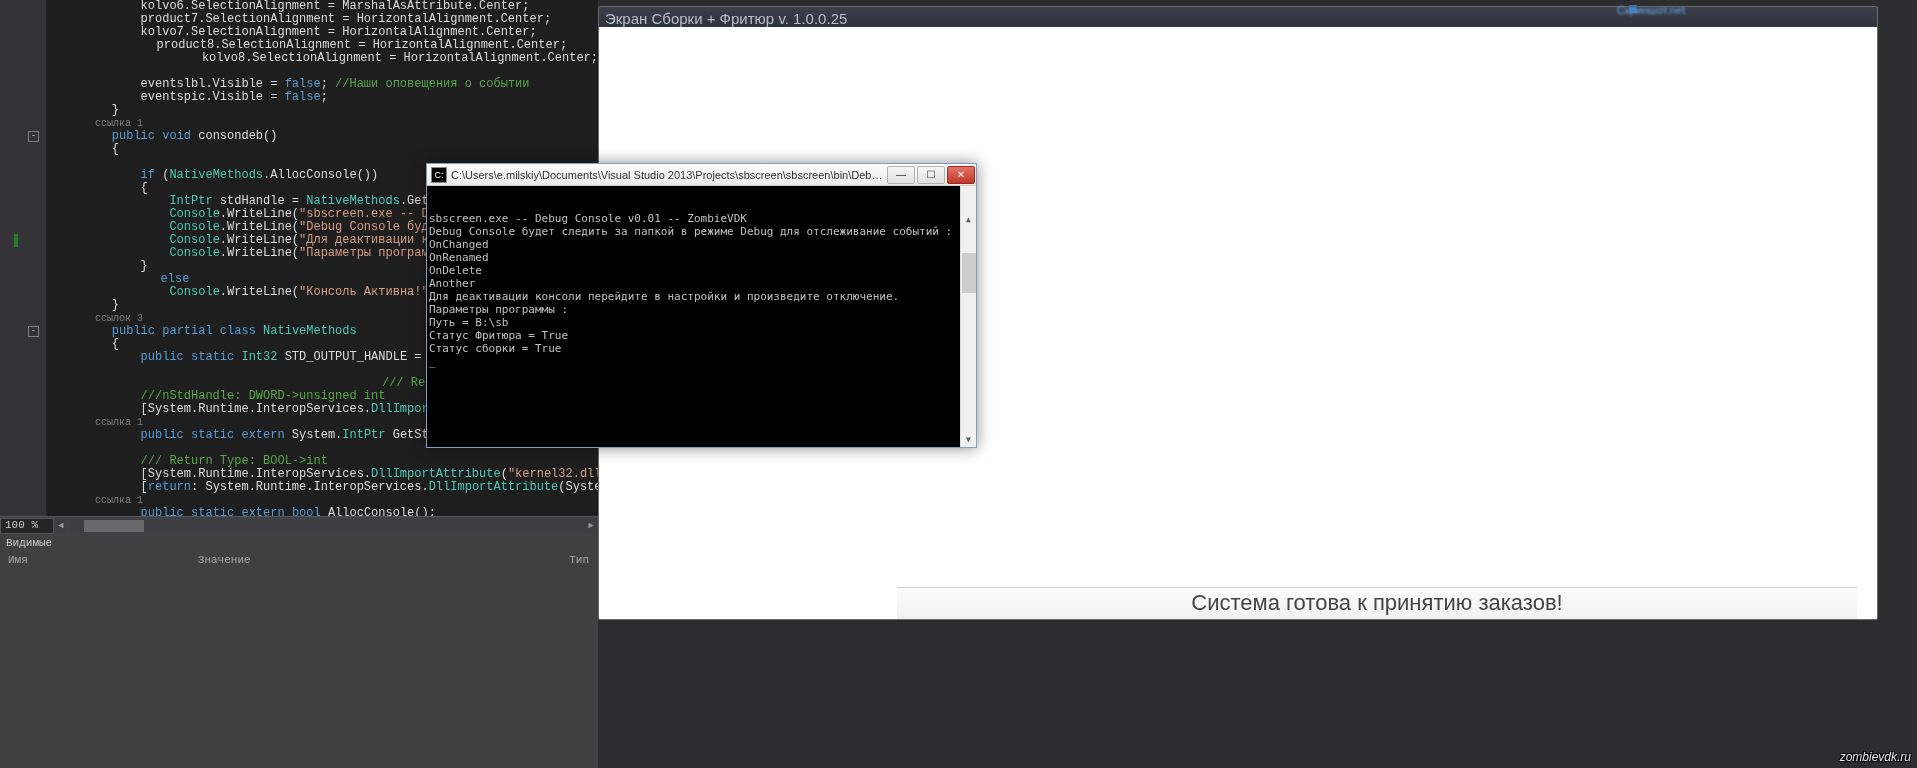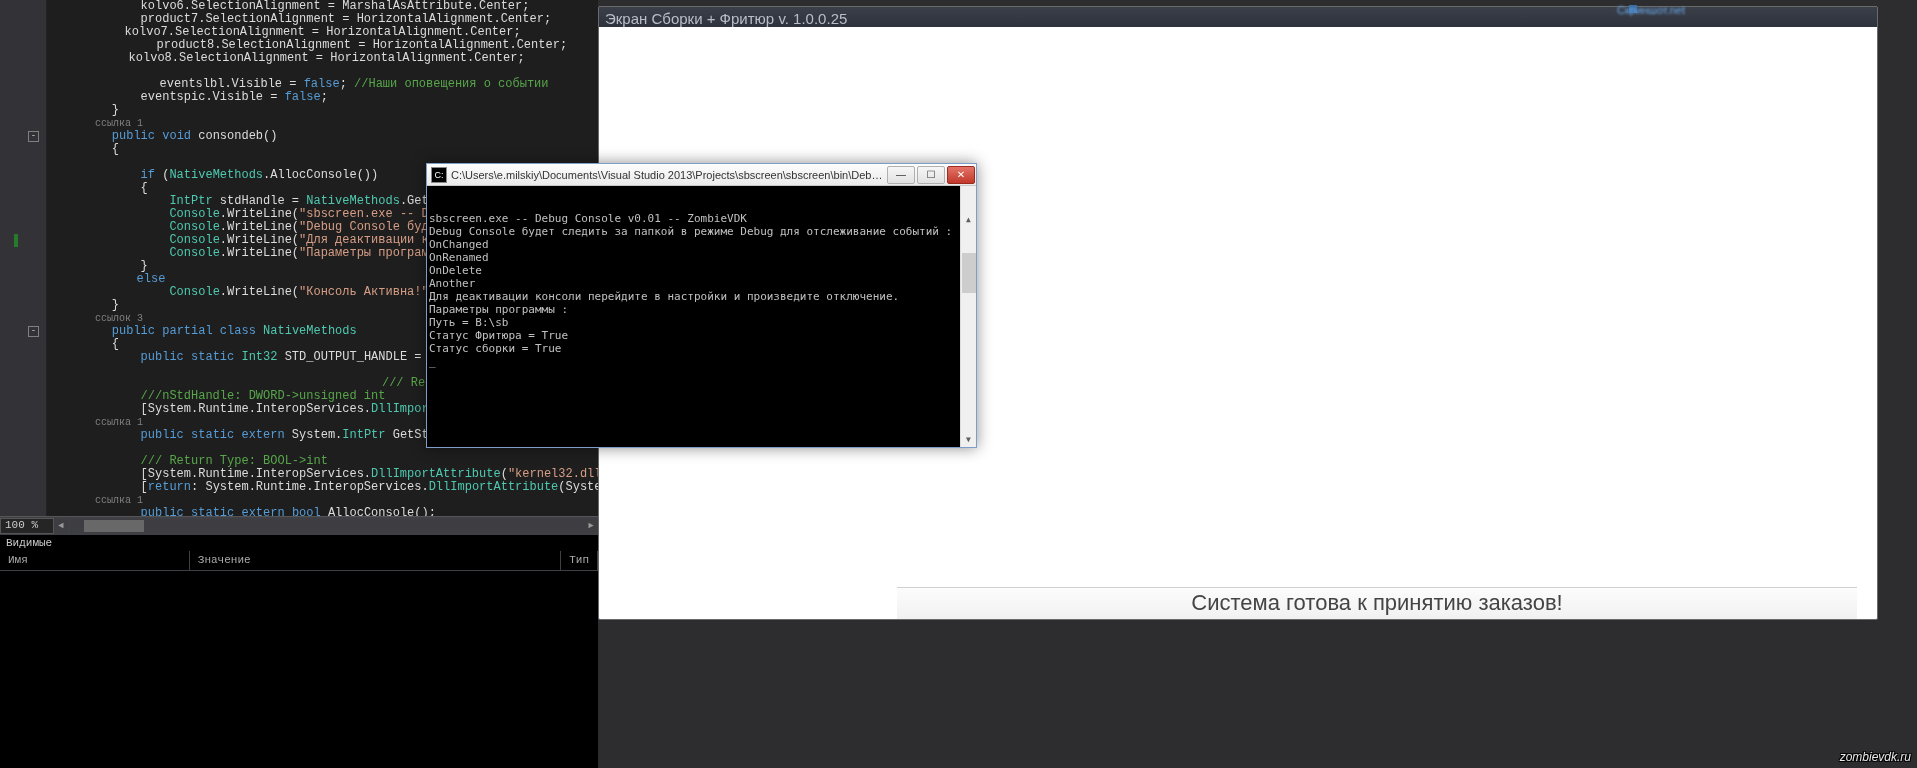--- a/index.html
+++ b/index.html
@@ -40,21 +40,21 @@
   background:#3f3f46; border-top:1px solid #555; display:flex; align-items:center;
   font-size:11px; color:#ccc;
 }
 .zoom-combo { width:54px; padding-left:4px; background:#252526; height:16px; border:1px solid #555; }
 .hscroll { flex:1; height:14px; background:#3e3e42; margin-left:2px; position:relative; }
 .hscroll-thumb { position:absolute; left:14px; width:60px; height:12px; top:1px; background:#686868; }
 .hscroll-arrow { width:14px; height:14px; background:#3e3e42; color:#999; text-align:center; font-size:9px; line-height:14px; }
 
 .locals-panel {
   position:absolute; left:0; top:534px; width:598px; bottom:0;
-  background:#000000; border-top:1px solid #3f3f46;
+  background:#404040; border-top:1px solid #3f3f46;
 }
 .panel-tab { font-size:11px; color:#ccc; padding:2px 6px; }
 .locals-header { display:flex; height:20px; border-bottom:1px solid #3f3f46; font-size:11px; color:#aaa; }
 .locals-header > div { padding:3px 8px; border-right:1px solid #3f3f46; }
 .col-name { width:194px; }
 .col-value { width:380px; }
 .col-type { flex:1; }
 
 .app-window {
   position:absolute; left:598px; top:6px; width:1280px; height:614px;
@@ -123,40 +123,40 @@
 <div class="ide-pane">
   <div class="code-area">
     <div class="gutter">
         <div class="fold" style="top: 131px;">-</div>
         <div class="break-hint" style="top: 234px;"></div>
         <div class="fold" style="top: 326px;">-</div>
       </div>
     <div class="code-lines" id="code-lines">
         <div class="line" style="padding-left: 36px;">        kolvo6.SelectionAlignment = MarshalAsAttribute.Center;</div>
         <div class="line" style="padding-left: 36px;">        product7.SelectionAlignment = HorizontalAlignment.Center;</div>
-        <div class="line" style="padding-left: 20px;">        kolvo7.SelectionAlignment = HorizontalAlignment.Center;</div>
+        <div class="line" style="padding-left: 36px;">        kolvo7.SelectionAlignment = HorizontalAlignment.Center;</div>
         <div class="line" style="padding-left: 52px;">        product8.SelectionAlignment = HorizontalAlignment.Center;</div>
-        <div class="line" style="padding-left: 24px;">        kolvo8.SelectionAlignment = HorizontalAlignment.Center;</div>
-        <div class="line" style="padding-left: 36px;"></div>
-        <div class="line" style="padding-left: 55px;">        eventslbl.Visible = <span class="kw">false</span>; <span class="cmt">//Наши оповещения о событии</span></div>
+        <div class="line" style="padding-left: 36px; text-align: right;">        kolvo8.SelectionAlignment = HorizontalAlignment.Center;</div>
+        <div class="line" style="padding-left: 36px;"></div>
+        <div class="line" style="padding-left: 36px;">        eventslbl.Visible = <span class="kw">false</span>; <span class="cmt">//Наши оповещения о событии</span></div>
         <div class="line" style="padding-left: 36px;">        eventspic.Visible = <span class="kw">false</span>;</div>
         <div class="line" style="padding-left: 36px;">    }</div>
         <div class="line codelens" style="padding-left: 48px; height: 13px;">ссылка 1</div>
         <div class="line" style="padding-left: 36px;">    <span class="kw">public</span> <span class="kw">void</span> consondeb()</div>
         <div class="line" style="padding-left: 36px;">    {</div>
         <div class="line" style="padding-left: 36px;"></div>
         <div class="line" style="padding-left: 36px;">        <span class="kw">if</span> (<span class="type">NativeMethods</span>.AllocConsole())</div>
         <div class="line" style="padding-left: 36px;">        {</div>
         <div class="line" style="padding-left: 36px;">            <span class="type">IntPtr</span> stdHandle = <span class="type">NativeMethods</span>.GetStdHandle(<span class="type">Native</span></div>
         <div class="line" style="padding-left: 36px;">            <span class="type">Console</span>.WriteLine(<span class="str">"sbscreen.exe -- Debug Console v0.</span></div>
         <div class="line" style="padding-left: 36px;">            <span class="type">Console</span>.WriteLine(<span class="str">"Debug Console будет следить за па</span></div>
         <div class="line" style="padding-left: 36px;">            <span class="type">Console</span>.WriteLine(<span class="str">"Для деактивации консоли перейдите</span></div>
         <div class="line" style="padding-left: 36px;">            <span class="type">Console</span>.WriteLine(<span class="str">"Параметры программы : \r\nПуть = </span></div>
         <div class="line" style="padding-left: 36px;">        }</div>
-        <div class="line" style="padding-left: 32px;">        <span class="kw">else</span></div>
+        <div class="line" style="padding-left: 56px;">        <span class="kw">else</span></div>
         <div class="line" style="padding-left: 36px;">            <span class="type">Console</span>.WriteLine(<span class="str">"Консоль Активна!"</span>);</div>
         <div class="line" style="padding-left: 36px;">    }</div>
         <div class="line codelens" style="padding-left: 48px; height: 13px;">ссылок 3</div>
         <div class="line" style="padding-left: 36px;">    <span class="kw">public</span> <span class="kw">partial</span> <span class="kw">class</span> <span class="type">NativeMethods</span></div>
         <div class="line" style="padding-left: 36px;">    {</div>
         <div class="line" style="padding-left: 36px;">        <span class="kw">public</span> <span class="kw">static</span> <span class="type">Int32</span> STD_OUTPUT_HANDLE = -<span class="num">11</span>;</div>
         <div class="line" style="padding-left: 36px;"></div>
         <div class="line" style="padding-left: 36px; text-align: right;">        <span class="cmt">/// Return Type: HANDLE-&gt;void*</span></div>
         <div class="line" style="padding-left: 36px;">        <span class="cmt">///nStdHandle: DWORD-&gt;unsigned int</span></div>
         <div class="line" style="padding-left: 36px;">        [System.Runtime.InteropServices.<span class="type">DllImportAttribute</span>(<span class="str">"kern</span></div>

